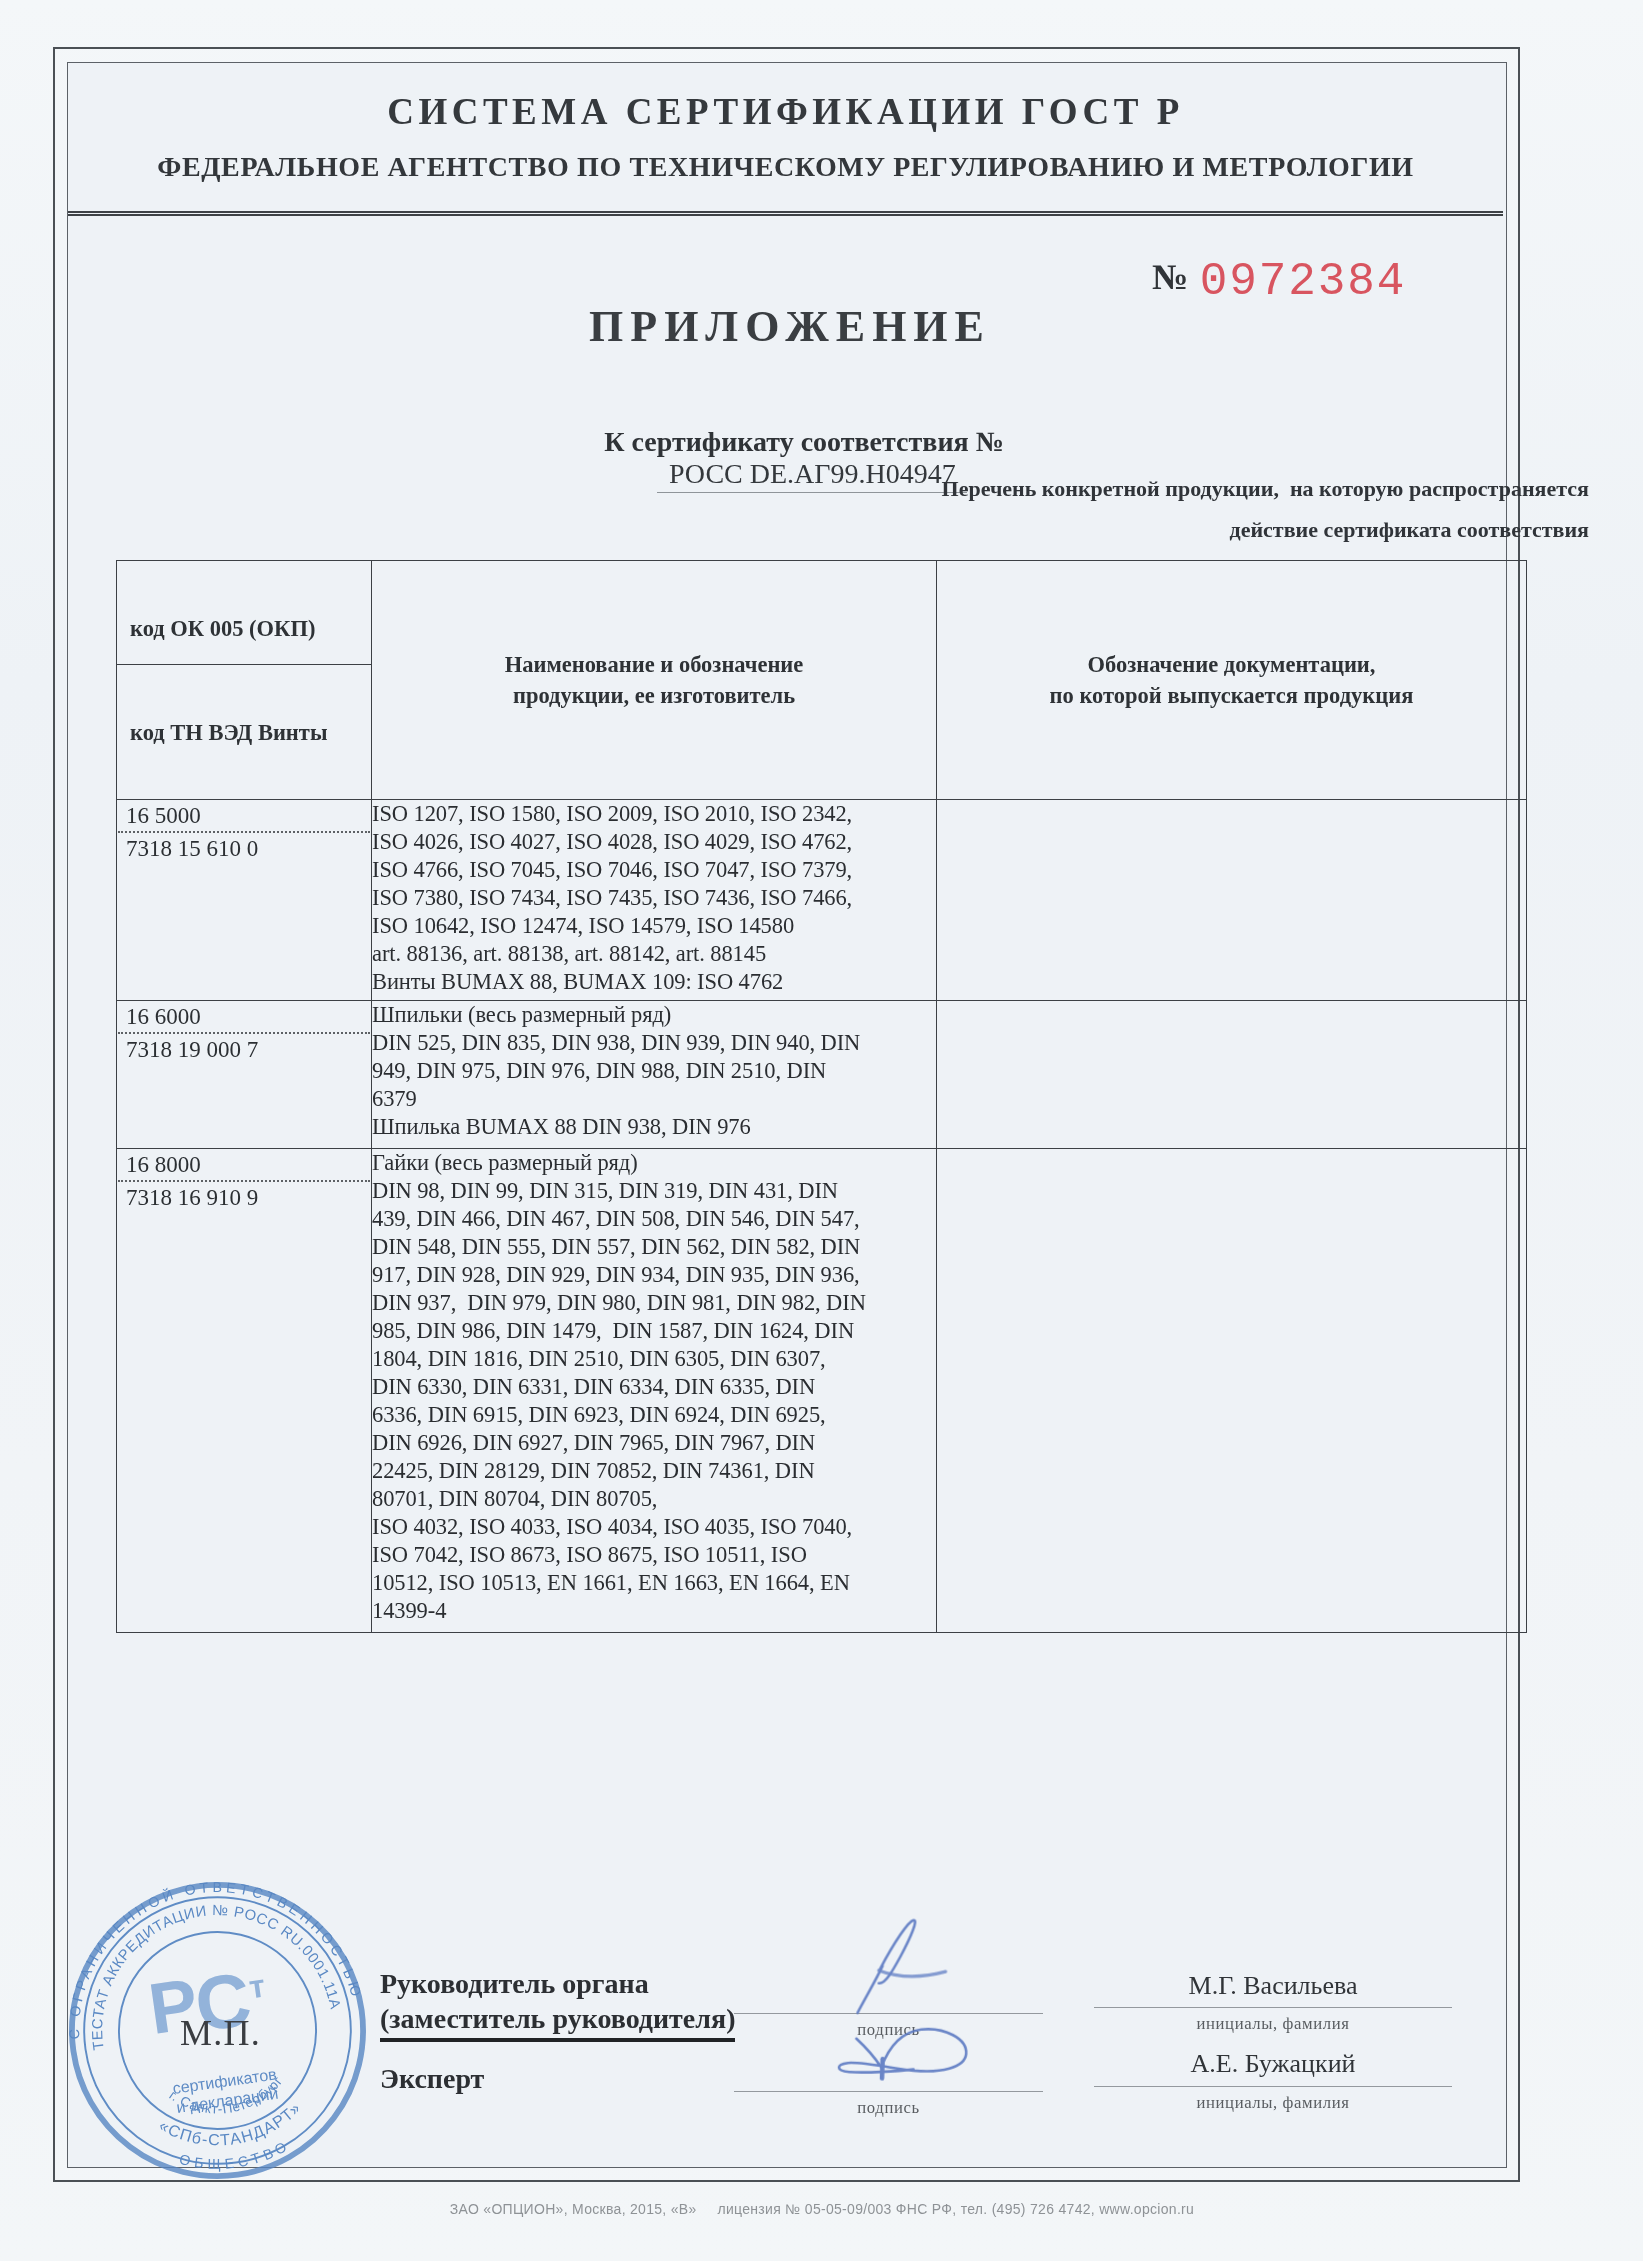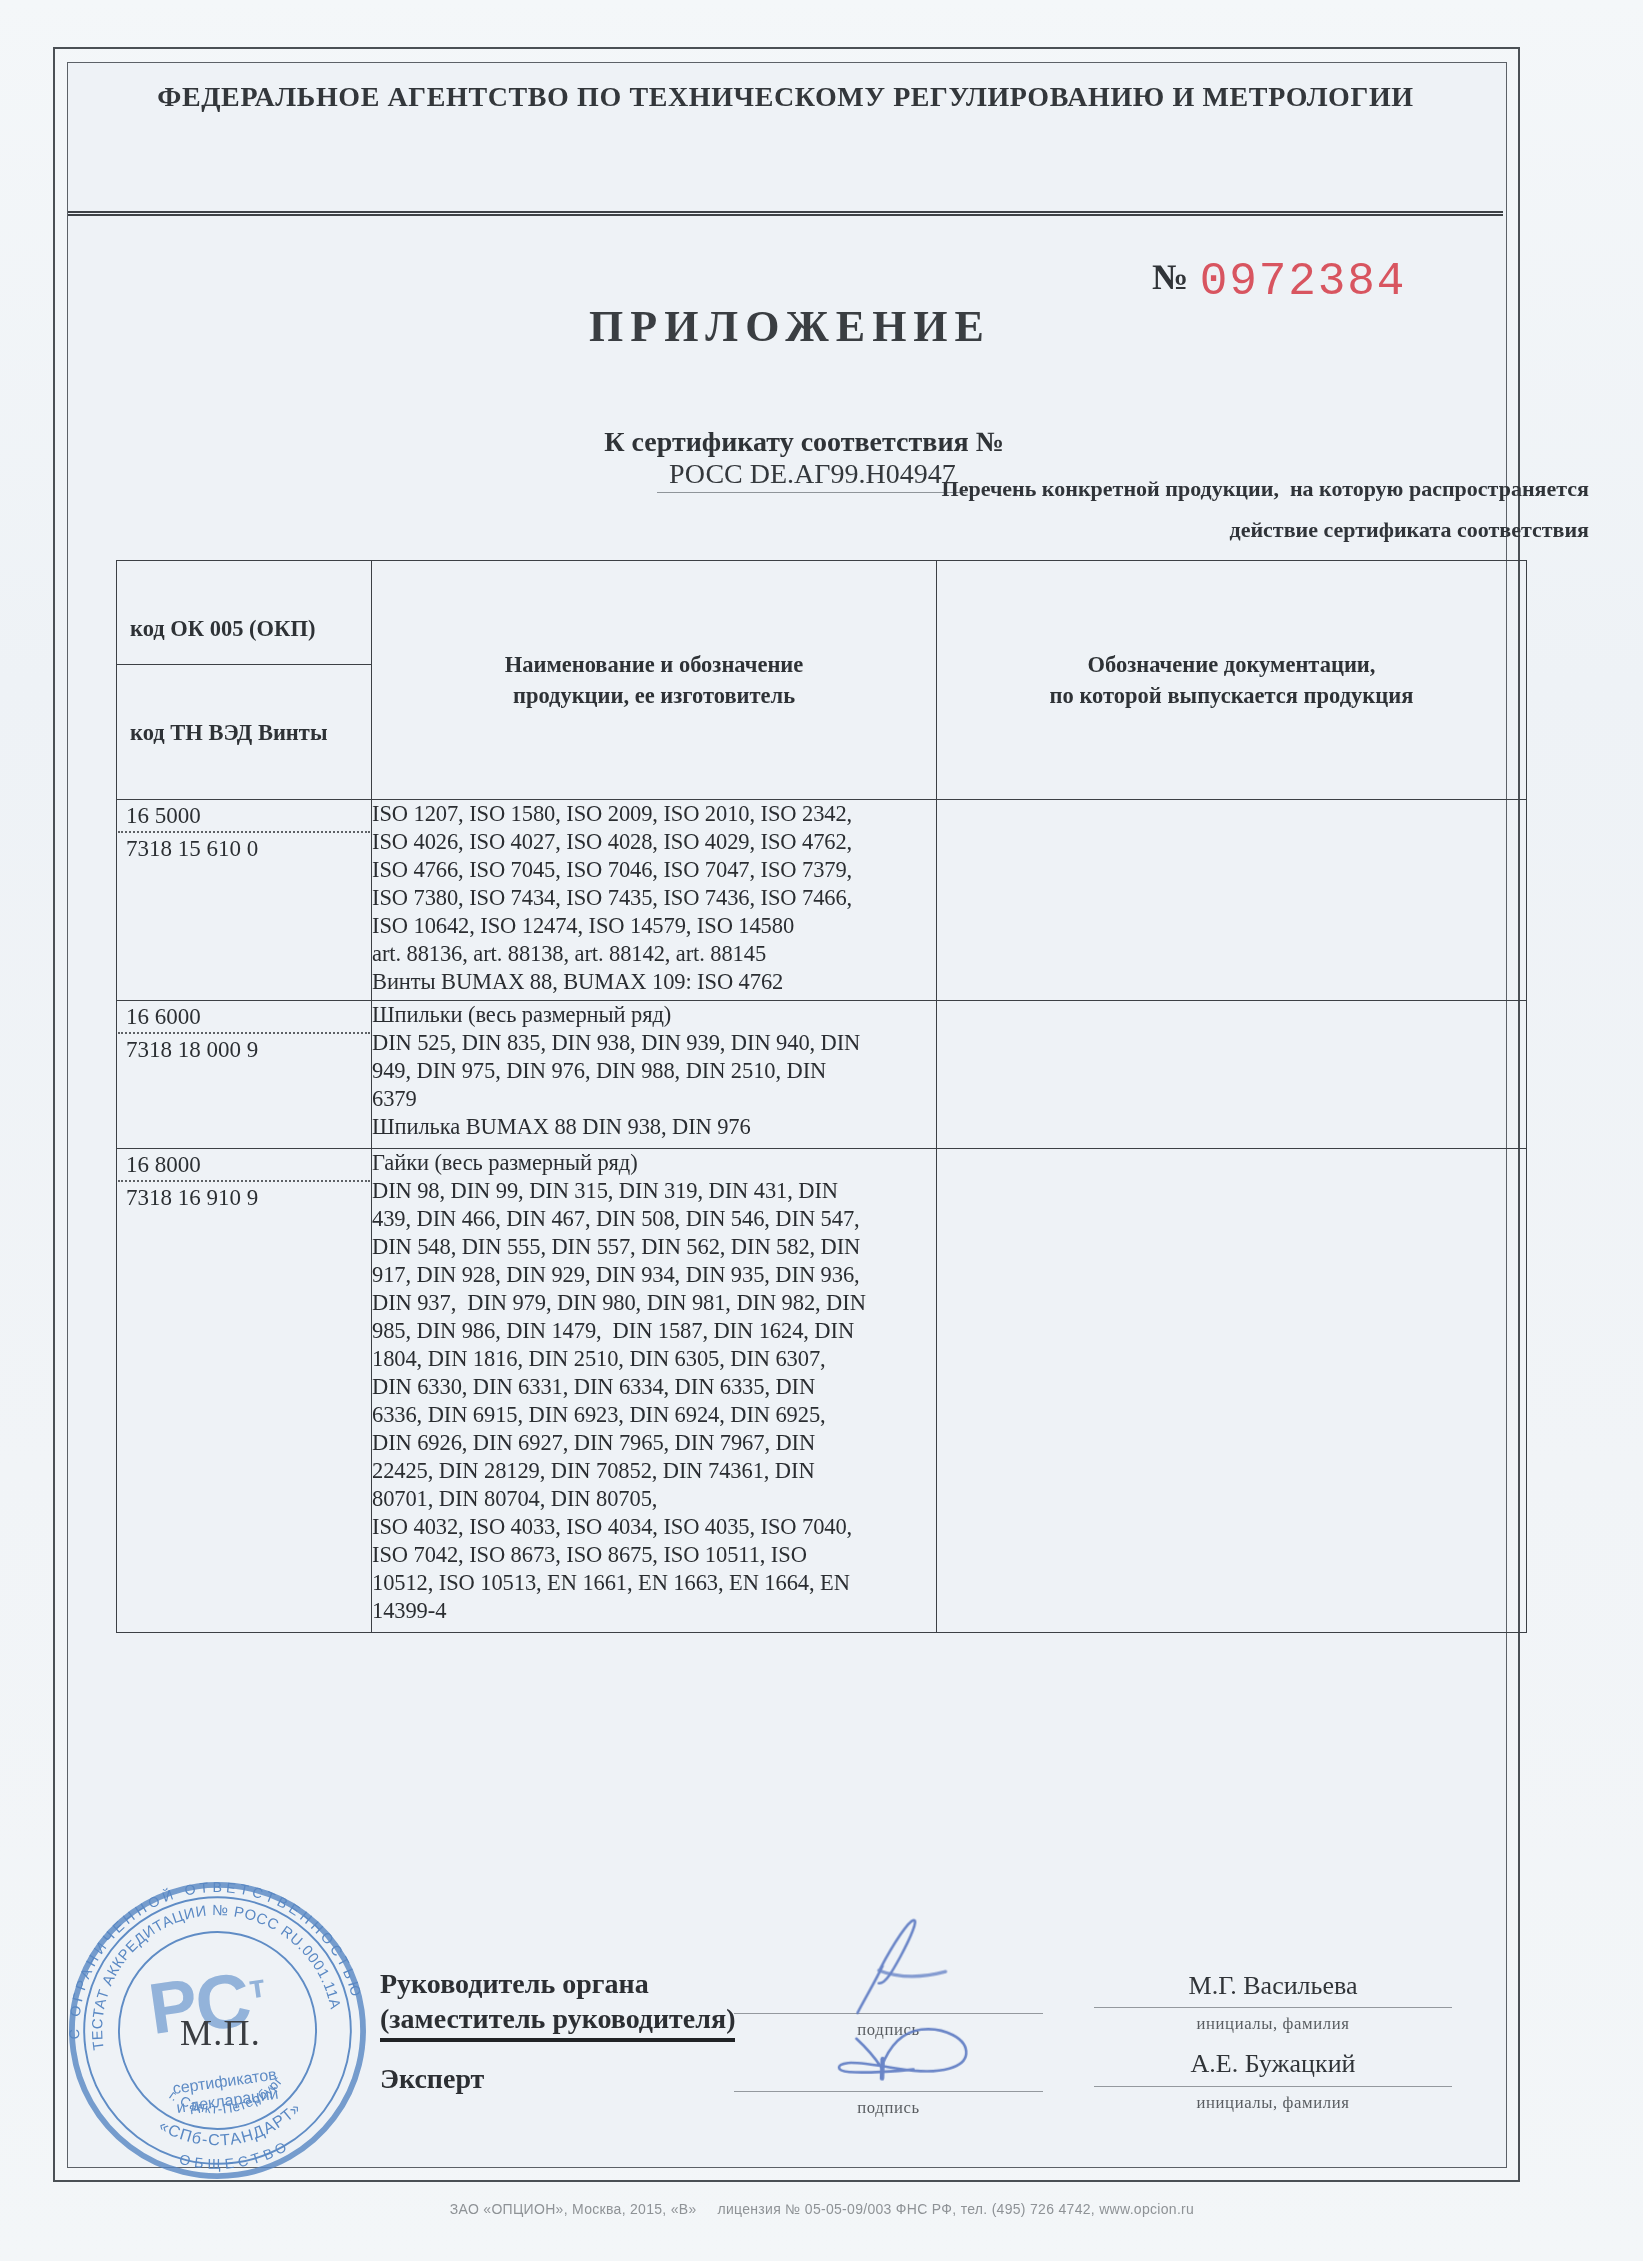--- a/index.html
+++ b/index.html
@@ -66,20 +66,21 @@
 </style>
 </head>
 <body>
 
 <div id="page">
 
   <div class="abs frame-outer"></div>
   <div class="abs frame-inner"></div>
 
   <div class="abs header-box">
+    <div class="header-l1">СИСТЕМА СЕРТИФИКАЦИИ ГОСТ Р</div>
     <div class="header-l2">ФЕДЕРАЛЬНОЕ АГЕНТСТВО ПО ТЕХНИЧЕСКОМУ РЕГУЛИРОВАНИЮ И МЕТРОЛОГИИ</div>
   </div>
 
   <div class="abs serial">
     <span class="no">№</span>
     <span class="digits">0972384</span>
   </div>
 
   <div class="abs title">ПРИЛОЖЕНИЕ</div>
 
@@ -122,21 +123,21 @@
 ISO 7380, ISO 7434, ISO 7435, ISO 7436, ISO 7466,
 ISO 10642, ISO 12474, ISO 14579, ISO 14580
 art. 88136, art. 88138, art. 88142, art. 88145
 Винты BUMAX 88, BUMAX 109: ISO 4762</td>
         <td></td>
       </tr>
       <tr class="r3">
         <td>
           <div class="okp">16 6000</div>
           <div class="dotline"></div>
-          <div class="tnved">7318 18 000 9</div>
+          <div class="tnved">7318 19 000 7</div>
         </td>
         <td class="name-cell">Шпильки (весь размерный ряд)
 DIN 525, DIN 835, DIN 938, DIN 939, DIN 940, DIN
 949, DIN 975, DIN 976, DIN 988, DIN 2510, DIN
 6379
 Шпилька BUMAX 88 DIN 938, DIN 976</td>
         <td></td>
       </tr>
       <tr class="r4">
         <td>

